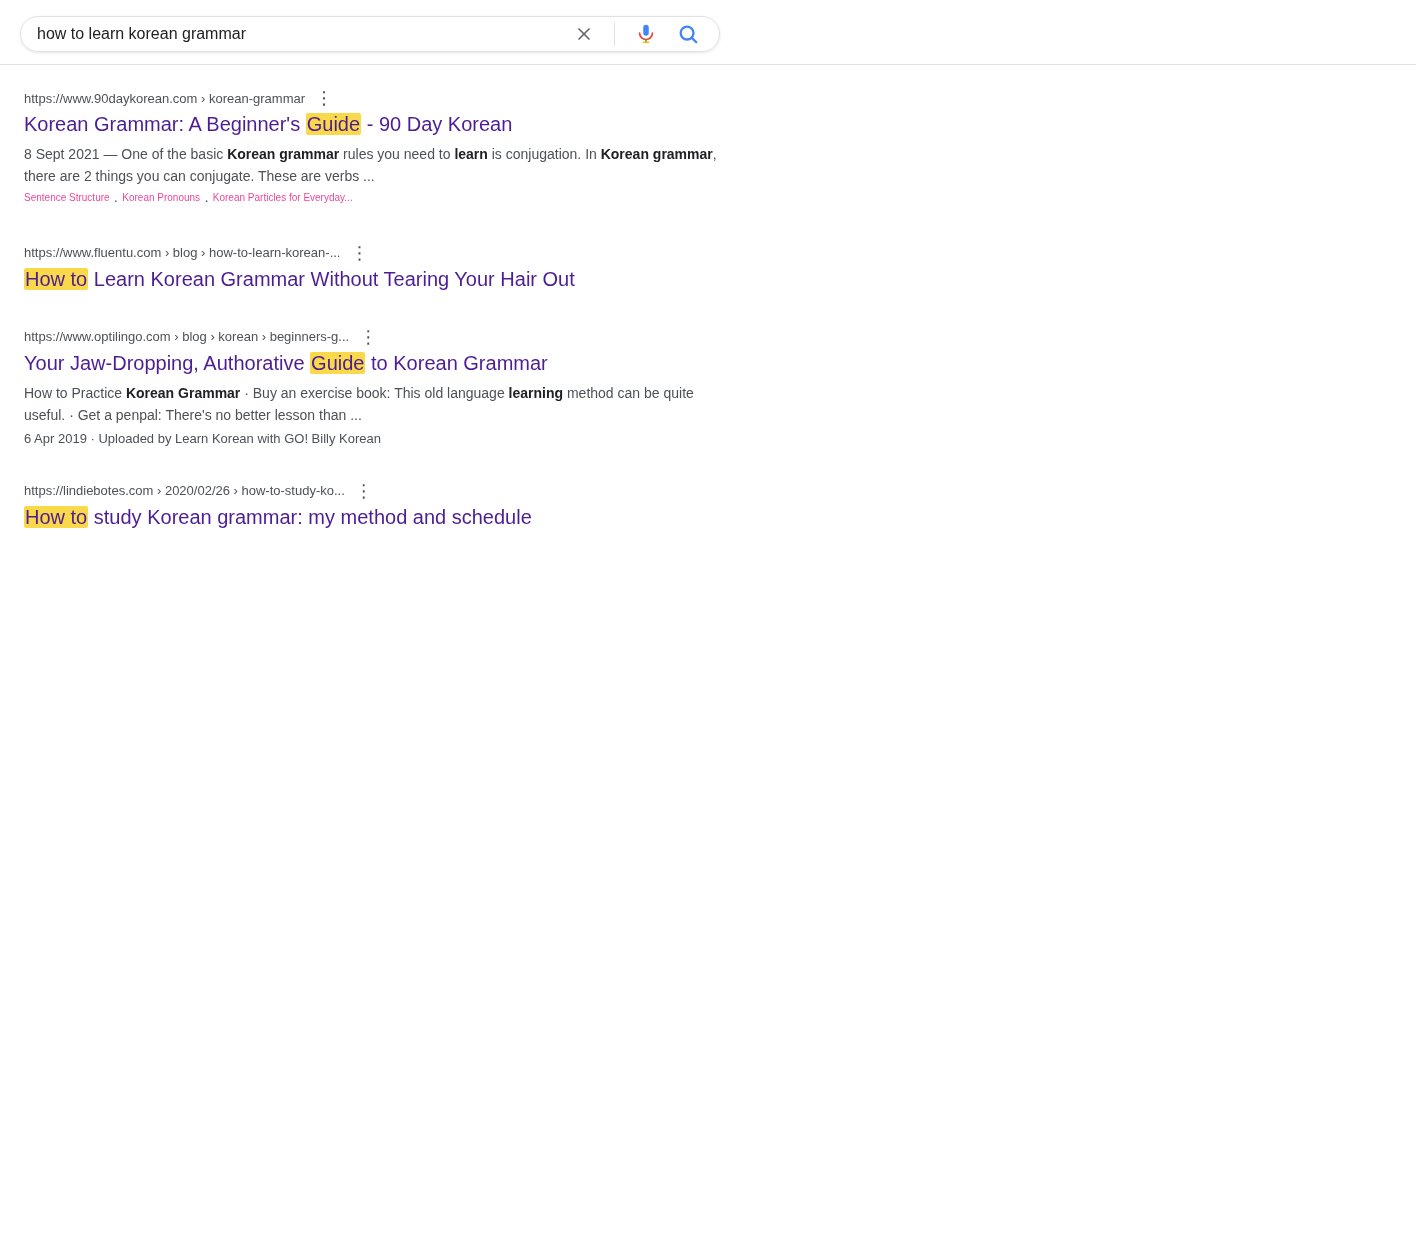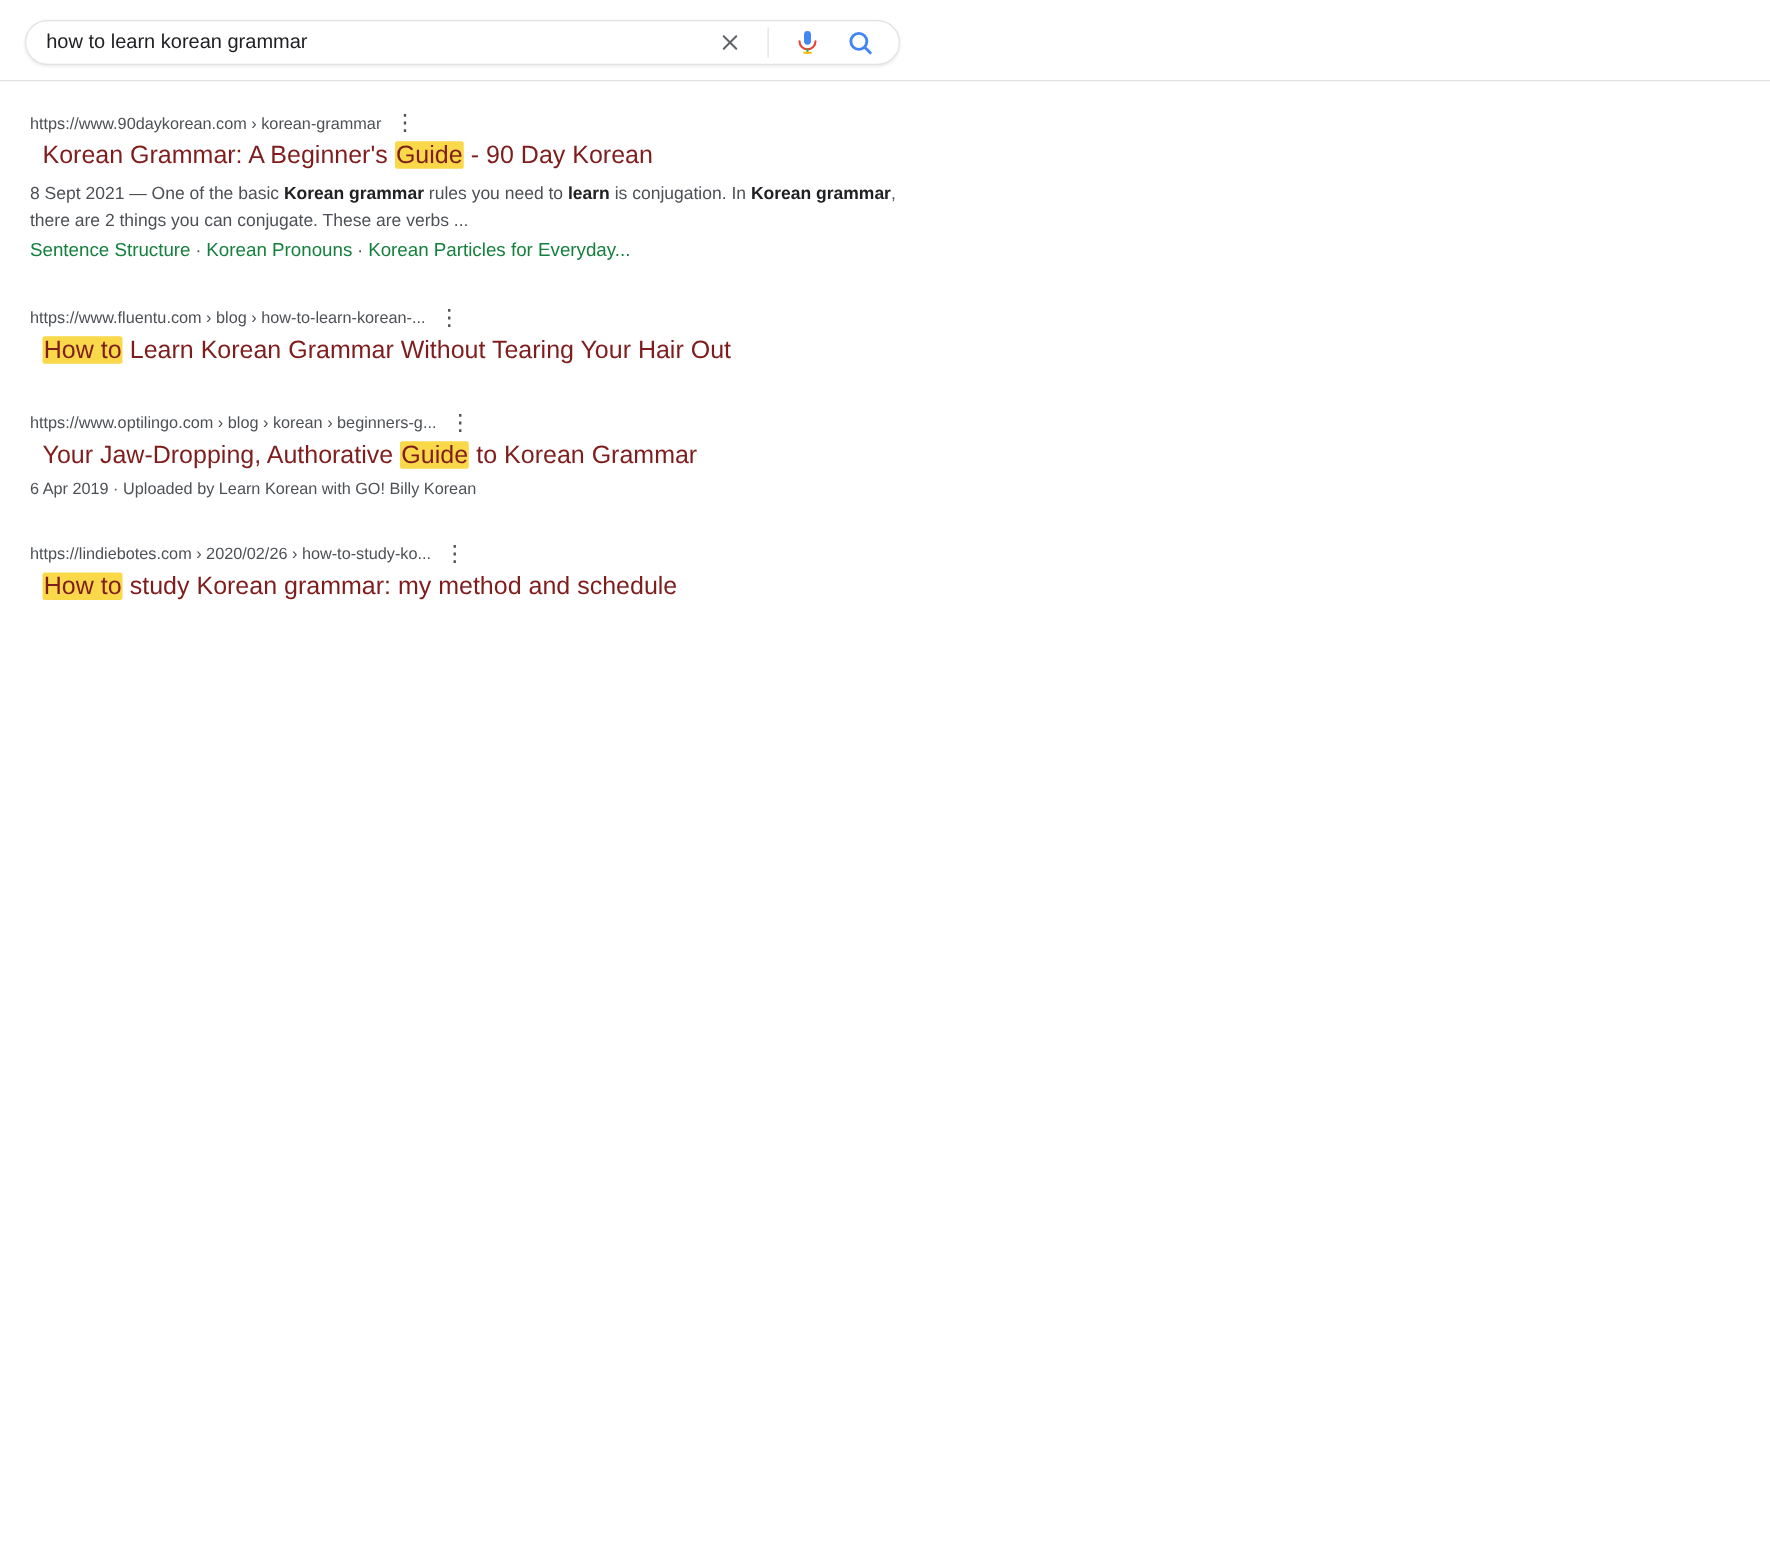--- a/index.html
+++ b/index.html
@@ -106,27 +106,26 @@
       cursor: pointer;
       color: #4d5156;
       font-size: 18px;
       padding: 0 2px;
       line-height: 1;
       letter-spacing: 1px;
     }
 
     .result-title {
       font-size: 20px;
-      color: #7f1d1d;
+      color: #4c1d95;
       text-decoration: none;
       cursor: pointer;
       display: block;
       margin-bottom: 6px;
       line-height: 1.3;
-      margin-left: 10px;
     }
 
     .highlight-yellow {
       background-color: #f9d849;
       border-radius: 2px;
       padding: 0 1px;
     }
 
     .result-snippet {
       font-size: 14px;
@@ -144,23 +143,23 @@
     }
 
     .site-links {
       display: flex;
       gap: 4px;
       flex-wrap: wrap;
       margin-top: 4px;
     }
 
     .site-link {
-      color: #15803d;
+      color: #ec4899;
       text-decoration: none;
-      font-size: 15px;
+      font-size: 10px;
     }
 
     .site-link-sep {
       color: #4d5156;
       font-size: 14px;
     }
 
     .result-meta {
       color: #4d5156;
       font-size: 13px;
@@ -233,20 +232,23 @@
   </div>
 
   <div class="result-item">
     <div class="result-url-row">
       <span class="result-url">https://www.optilingo.com › blog › korean › beginners-g...</span>
       <button class="more-options-btn" title="More options">⋮</button>
     </div>
     <a class="result-title">
       <span>Your Jaw-Dropping, Authorative </span><span class="highlight-yellow">Guide</span><span> to Korean Grammar</span>
     </a>
+    <div class="result-snippet">
+      <span>How to Practice <strong>Korean Grammar</strong> · Buy an exercise book: This old language <strong>learning</strong> method can be quite useful. · Get a penpal: There's no better lesson than ...</span>
+    </div>
     <div class="result-meta">6 Apr 2019 · Uploaded by Learn Korean with GO! Billy Korean</div>
   </div>
 
   <div class="result-item">
     <div class="result-url-row">
       <span class="result-url">https://lindiebotes.com › 2020/02/26 › how-to-study-ko...</span>
       <button class="more-options-btn" title="More options">⋮</button>
     </div>
     <a class="result-title">
       <span class="highlight-yellow">How to</span><span> study Korean grammar: my method and schedule</span>

